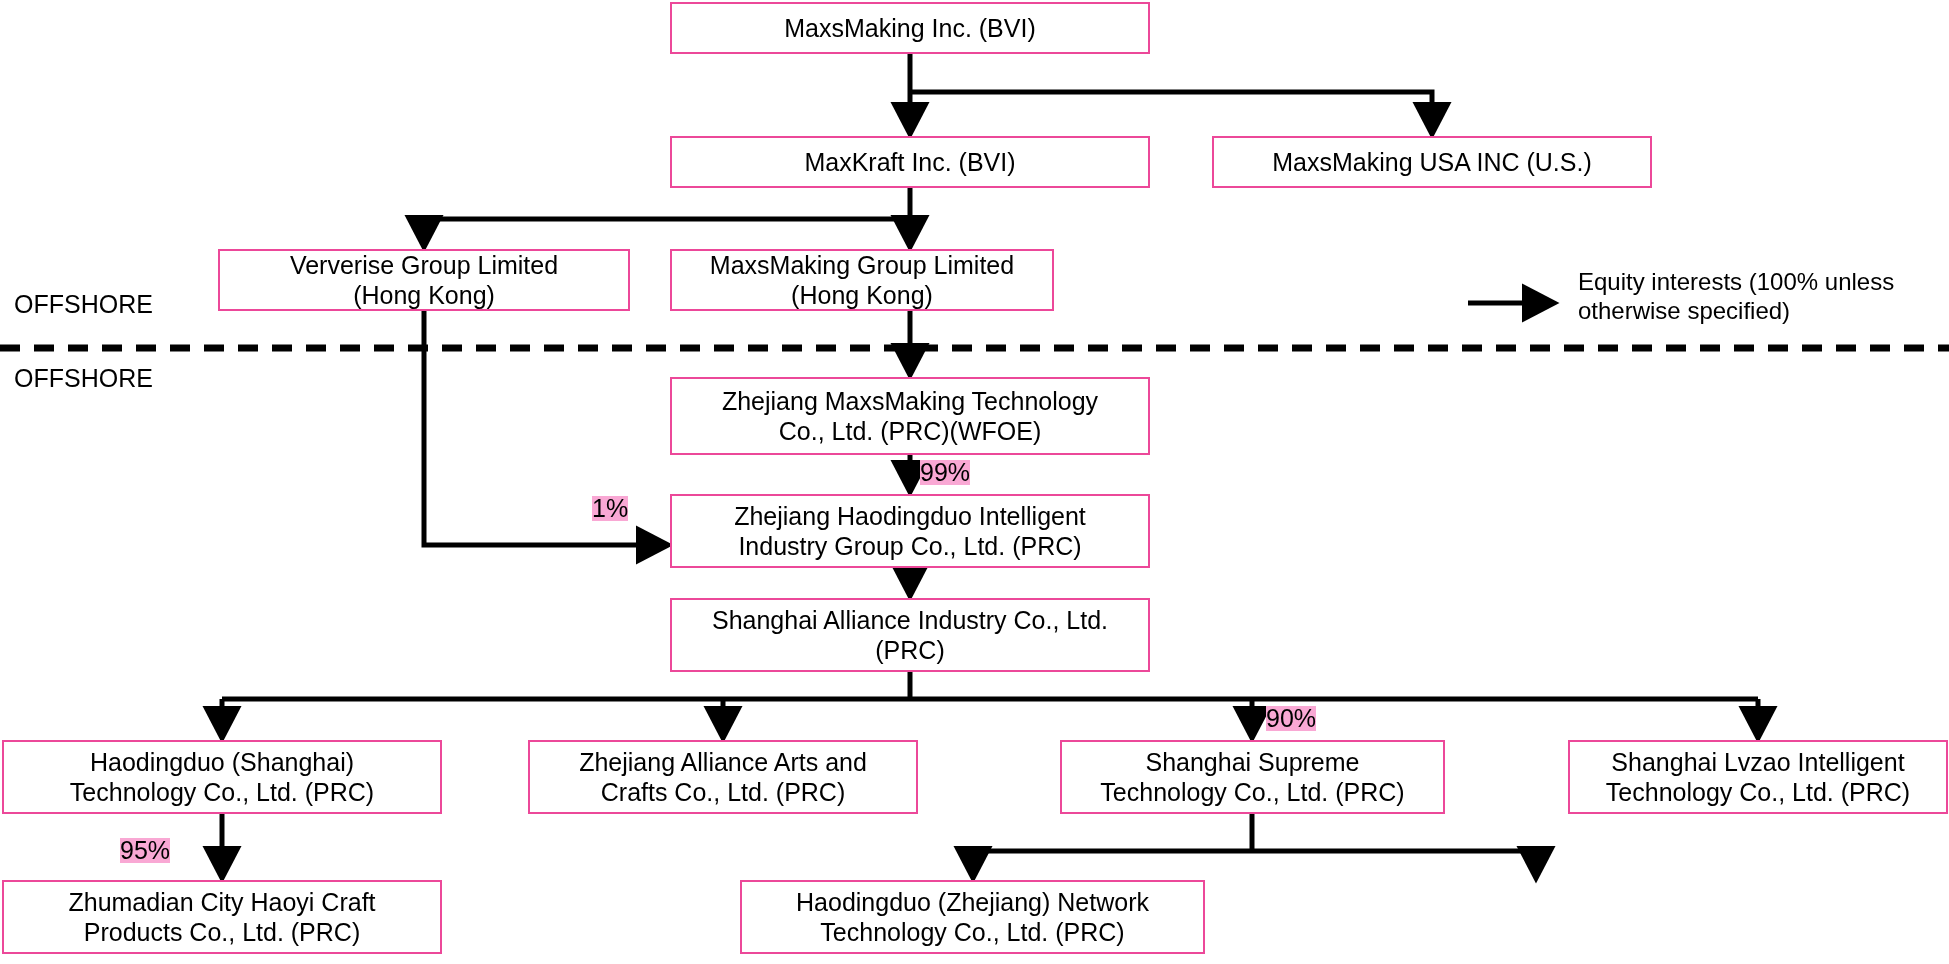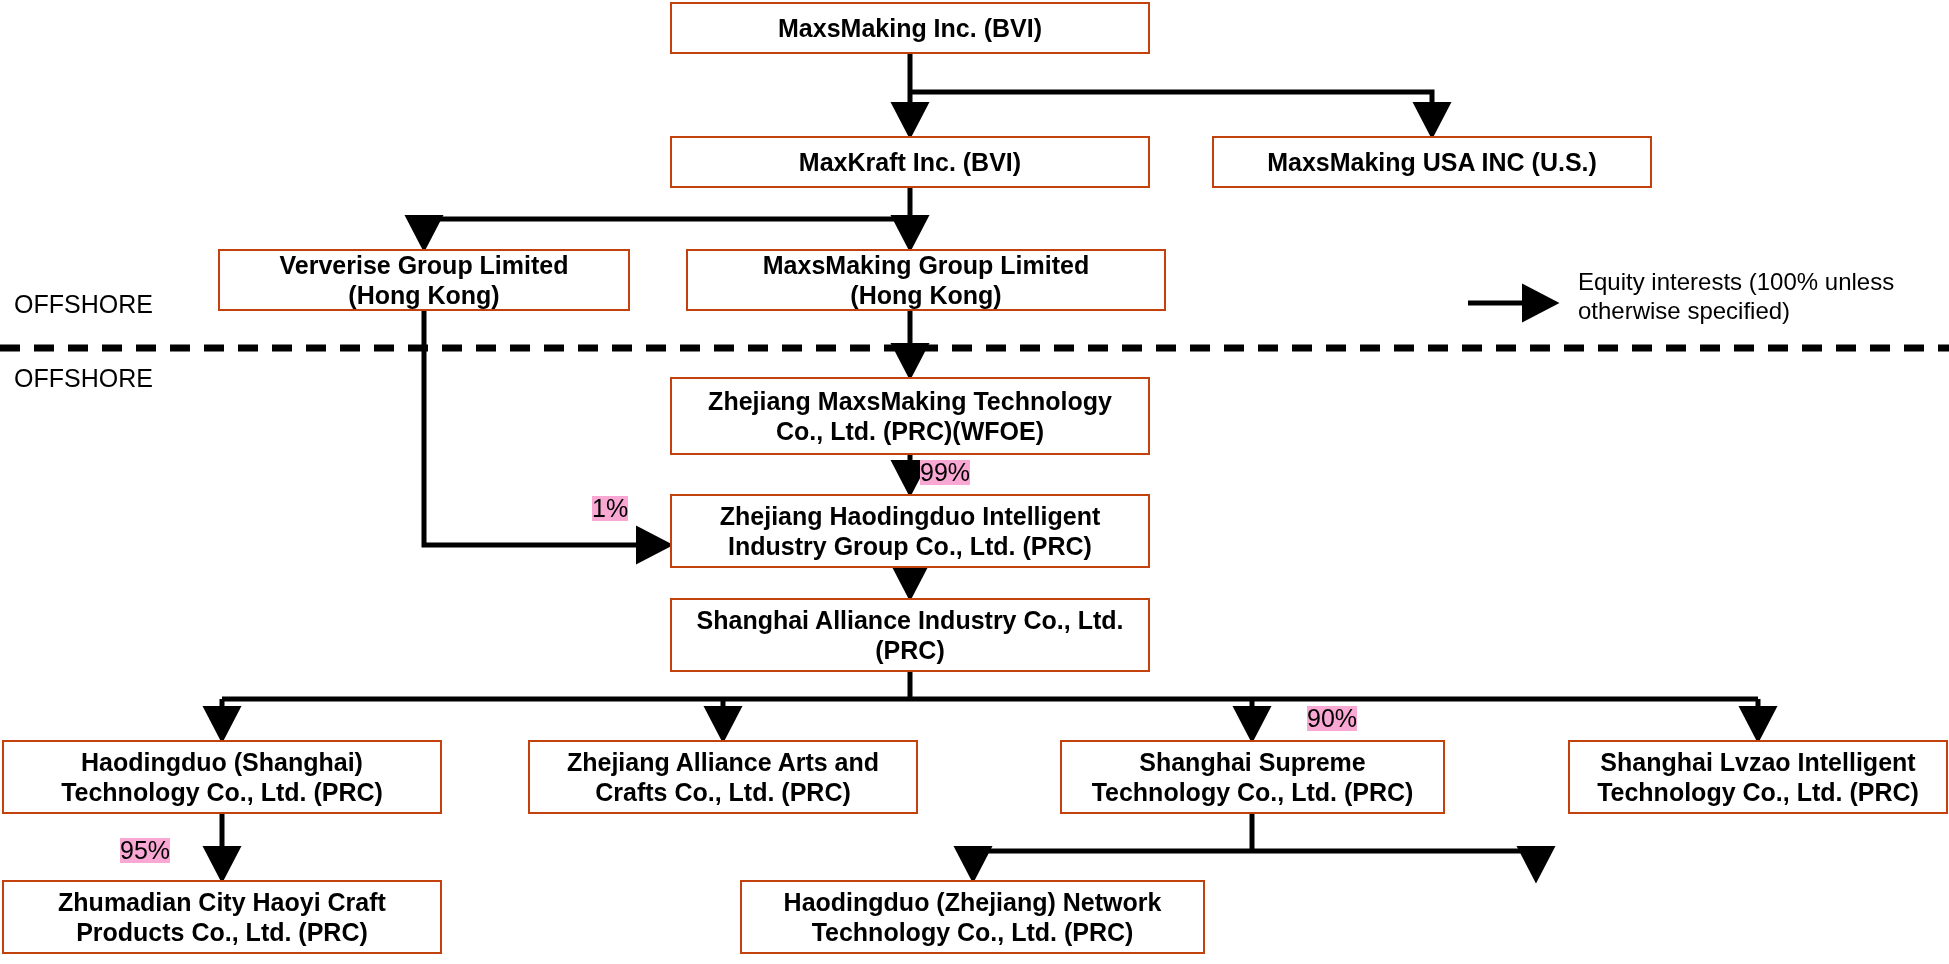--- a/index.html
+++ b/index.html
@@ -18,33 +18,32 @@
   #edges {
     position: absolute;
     left: 0;
     top: 0;
     width: 1949px;
     height: 964px;
   }
   .node {
     position: absolute;
     box-sizing: border-box;
-    border: 2px solid #c2410c;
+    border: 2px solid #ec4899;
     background: #ffffff;
     display: flex;
     align-items: center;
     justify-content: center;
     text-align: center;
     font-size: 25px;
     line-height: 1.22;
     color: #000000;
     padding: 6px 6px;
     white-space: pre-line;
     z-index: 2;
-    font-weight: bold;
   }
   .zone-label {
     position: absolute;
     font-size: 25px;
     color: #000000;
     z-index: 2;
     white-space: nowrap;
   }
   .edge-label {
     position: absolute;
@@ -125,21 +124,21 @@
 
   <div class="node" style="left:670px; top:2px; width:480px; height:52px;">MaxsMaking Inc. (BVI)</div>
 
   <div class="node" style="left:670px; top:136px; width:480px; height:52px;">MaxKraft Inc. (BVI)</div>
 
   <div class="node" style="left:1212px; top:136px; width:440px; height:52px;">MaxsMaking USA INC (U.S.)</div>
 
   <div class="node" style="left:218px; top:249px; width:412px; height:62px;">Ververise Group Limited
 (Hong Kong)</div>
 
-  <div class="node" style="left:670px; top:249px; width:480px; height:62px;margin-left:16px;">MaxsMaking Group Limited
+  <div class="node" style="left:670px; top:249px; width:384px; height:62px;">MaxsMaking Group Limited
 (Hong Kong)</div>
 
   <div class="node" style="left:670px; top:377px; width:480px; height:78px;">Zhejiang MaxsMaking Technology
 Co., Ltd. (PRC)(WFOE)</div>
 
   <div class="node" style="left:670px; top:494px; width:480px; height:74px;">Zhejiang Haodingduo Intelligent
 Industry Group Co., Ltd. (PRC)</div>
 
   <div class="node" style="left:670px; top:598px; width:480px; height:74px;">Shanghai Alliance Industry Co., Ltd.
 (PRC)</div>
@@ -160,17 +159,17 @@
 Products Co., Ltd. (PRC)</div>
 
   <div class="node" style="left:740px; top:880px; width:465px; height:74px;">Haodingduo (Zhejiang) Network
 Technology Co., Ltd. (PRC)</div>
 
 
   <div class="edge-label" style="left:920px; top:460px;">99%</div>
 
   <div class="edge-label" style="left:592px; top:496px;">1%</div>
 
-  <div class="edge-label" style="left:1266px; top:706px;margin-left:41px;">90%</div>
+  <div class="edge-label" style="left:1266px; top:706px;">90%</div>
 
   <div class="edge-label" style="left:120px; top:838px;">95%</div>
 
 </div>
 
 </body></html>

